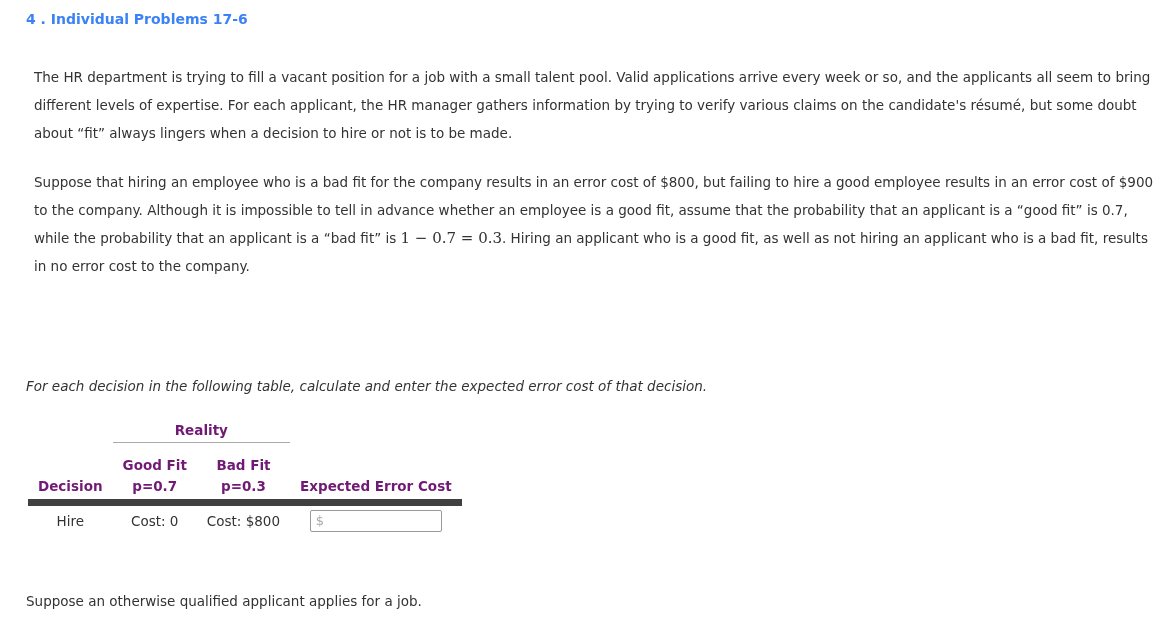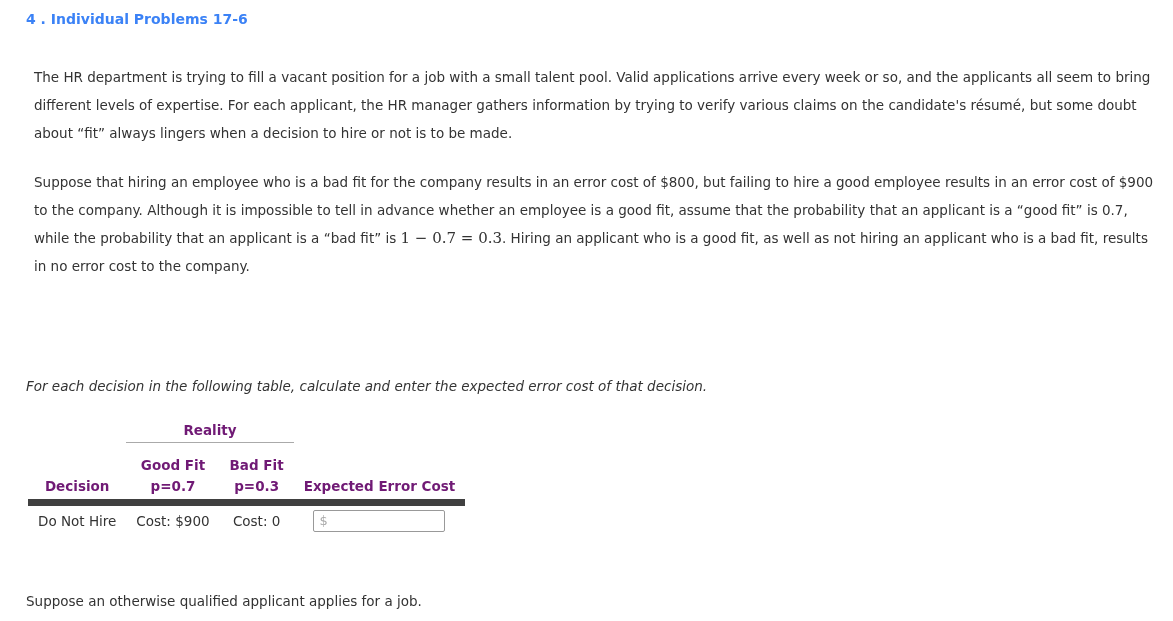--- a/index.html
+++ b/index.html
@@ -49,23 +49,23 @@
     <th>Bad Fit</th>
     <th></th>
   </tr>
   <tr class="p-row">
     <th>Decision</th>
     <th>p=0.7</th>
     <th>p=0.3</th>
     <th>Expected Error Cost</th>
   </tr>
   <tr>
-    <td>Do Not Hire</td>
-    <td>Cost: $900</td>
+    <td>Hire</td>
     <td>Cost: 0</td>
+    <td>Cost: $800</td>
     <td>
       <span class="inbox"><span>$</span><input type="text" value="" style=""></span>
     </td>
   </tr>
 </tbody>
   </table>
 
 <div class="p3">Suppose an otherwise qualified applicant applies for a job.</div>
 
 </body></html>

